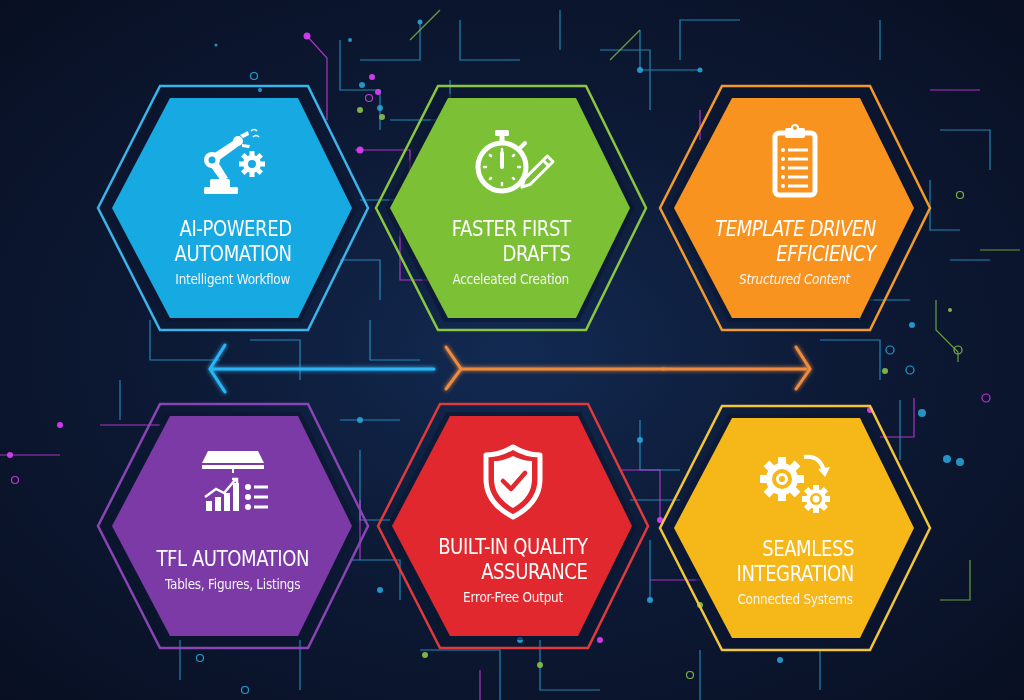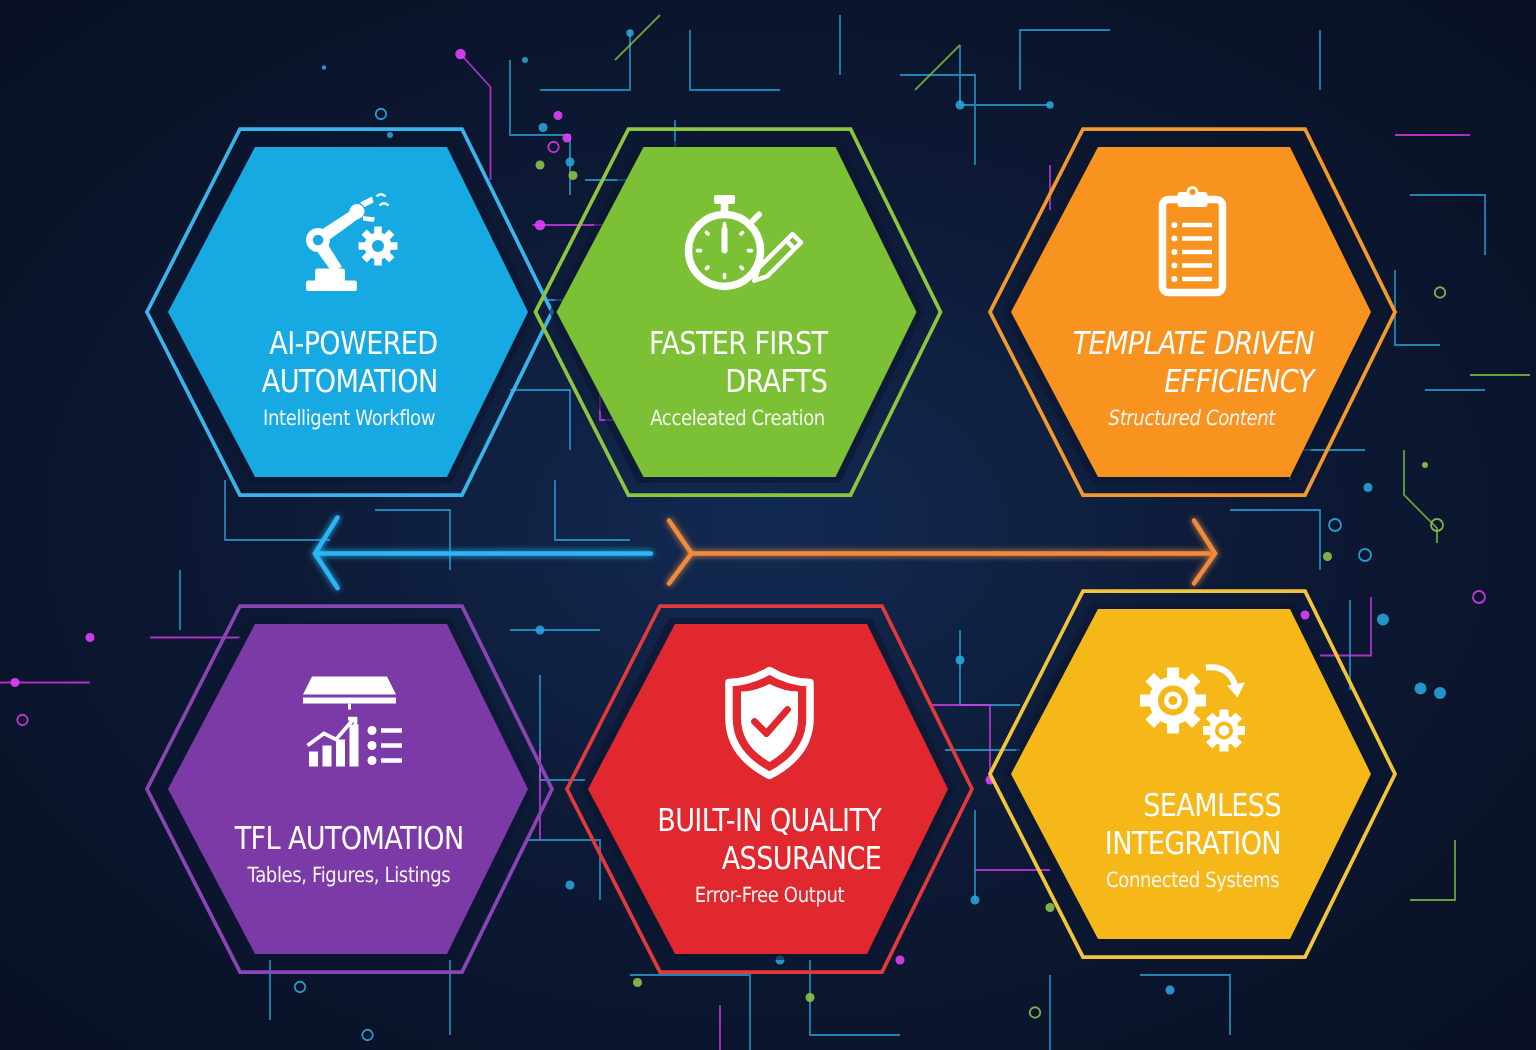--- a/index.html
+++ b/index.html
@@ -200,21 +200,21 @@
         <rect x="-2.5" y="-13" width="5" height="26" transform="rotate(-45)"></rect>
         <circle r="4" fill="#17a9e1"></circle>
       </g>
       <path d="M63 8 q3 -3 6 0 M65 14 q3 -3 6 0" stroke="#fff" stroke-width="1.6" fill="none"></path>
     </svg>
     <div class="title"><span>AI-POWERED</span><br><span>AUTOMATION</span></div>
     <div class="sub">Intelligent Workflow</div>
   </div>
 </div>
 
-<div class="hex" style="left:357px; top:85px;">
+<div class="hex" style="left:376px; top:85px;">
   <svg class="shape" viewBox="0 0 270 246">
     <polygon points="62,1 210,1 270,123 210,245 62,245 0,123" fill="none" stroke="#8cc63f" stroke-width="2.5"></polygon>
     <polygon points="68,9 203,9 259,123 203,237 68,237 9,123" fill="#0b1530" opacity="0.6"></polygon>
     <polygon points="72,13 200,13 254,123 200,233 72,233 14,123" fill="#7cc135"></polygon>
   </svg>
   <div class="content">
     <svg class="icon" viewBox="0 0 90 80">
       <g stroke="#fff" fill="none" stroke-linecap="round">
         <circle cx="36" cy="44" r="24" stroke-width="5"></circle>
         <path d="M36 18 V14" stroke-width="5"></path>
@@ -302,21 +302,21 @@
     <svg class="icon" viewBox="0 0 90 80">
       <path d="M45 6 Q58 14 72 14 V38 Q72 62 45 76 Q18 62 18 38 V14 Q32 14 45 6 Z" stroke="#fff" stroke-width="5" fill="none" stroke-linejoin="round"></path>
       <path d="M45 15 Q55 20 64 20 V38 Q64 56 45 67 Q26 56 26 38 V20 Q35 20 45 15 Z" fill="#fff"></path>
       <path d="M35 40 L43 48 L57 32" stroke="#e0282e" stroke-width="4.5" fill="none" stroke-linecap="round" stroke-linejoin="round"></path>
     </svg>
     <div class="title"><span>BUILT-IN QUALITY</span><br><span>ASSURANCE</span></div>
     <div class="sub">Error-Free Output</div>
   </div>
 </div>
 
-<div class="hex" style="left:660px; top:393px;text-decoration:underline;">
+<div class="hex" style="left:660px; top:405px;text-decoration:underline;">
   <svg class="shape" viewBox="0 0 270 246">
     <polygon points="62,1 210,1 270,123 210,245 62,245 0,123" fill="none" stroke="#f2c53a" stroke-width="2.5"></polygon>
     <polygon points="68,9 203,9 259,123 203,237 68,237 9,123" fill="#0b1530" opacity="0.6"></polygon>
     <polygon points="72,13 200,13 254,123 200,233 72,233 14,123" fill="#f5b818"></polygon>
   </svg>
   <div class="content">
     <svg class="icon" viewBox="0 0 90 80">
       <g transform="translate(32,36)" fill="#fff">
         <circle r="16"></circle>
         <rect x="-4" y="-22" width="8" height="44"></rect>

